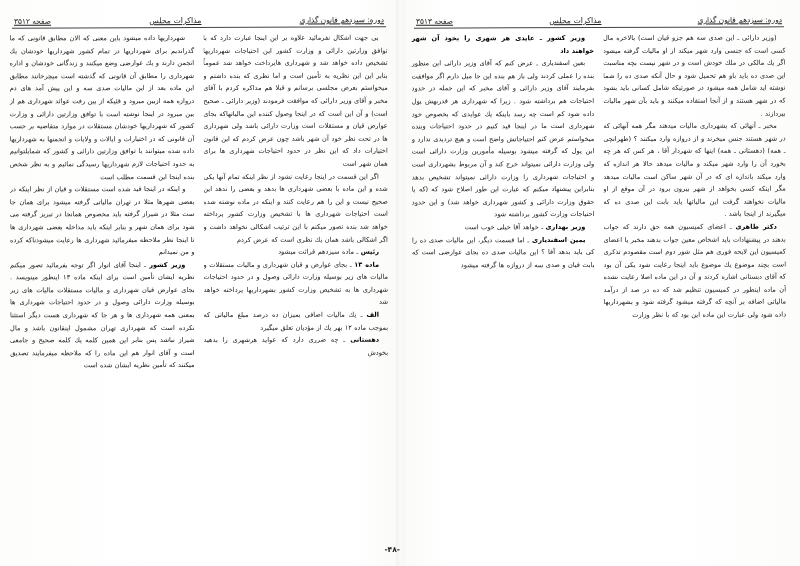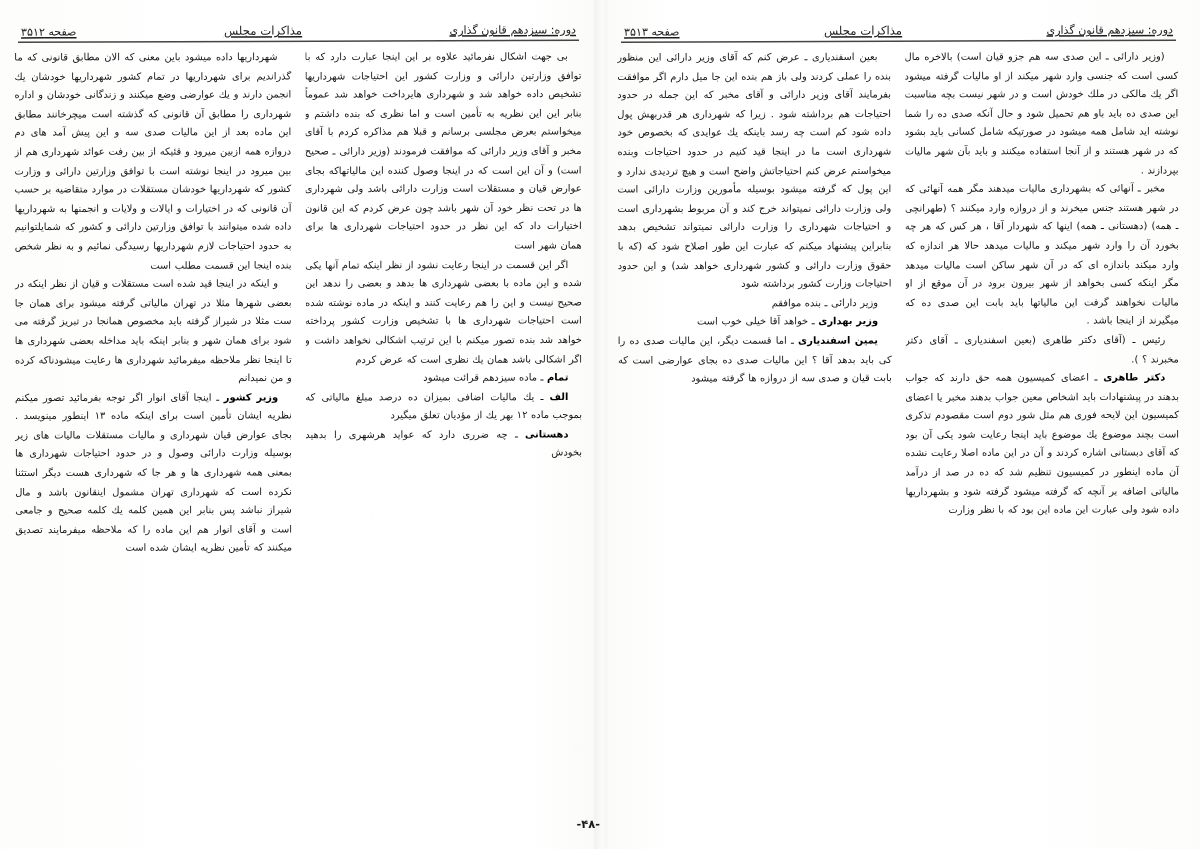--- a/index.html
+++ b/index.html
@@ -136,21 +136,24 @@
         <p class="ind">و اینکه در اینجا قید شده است مستقلات و قیان از نظر اینکه در بعضی شهرها مثلا در تهران مالیاتی گرفته میشود برای همان جا ست مثلا در شیراز گرفته باید مخصوص همانجا در تبریز گرفته می شود برای همان شهر و بنابر اینکه باید مداخله بعضی شهرداری ها تا اینجا نظر ملاحظه میفرمائید شهرداری ها رعایت میشودناکه کرده و من نمیدانم</p>
         <p class="ind">
           <span class="spk">وزیر کشور</span><span> ـ </span><span>اینجا آقای انوار اگر توجه بفرمائید تصور میکنم نظریه ایشان تأمین است برای اینکه ماده ۱۳ اینطور مینویسد . بجای عوارض قیان شهرداری و مالیات مستقلات مالیات های زیر بوسیله وزارت دارائی وصول و در حدود احتیاجات شهرداری ها بمعنی همه شهرداری ها و هر جا که شهرداری هست دیگر استثنا نکرده است که شهرداری تهران مشمول اینقانون باشد و مال شیراز نباشد پس بنابر این همین کلمه یك کلمه صحیح و جامعی است و آقای انوار هم این ماده را که ملاحظه میفرمایند تصدیق میکنند که تأمین نظریه ایشان شده است</span>
         </p>
       </div>
 
       <div class="col">
         <p class="ind">بی جهت اشکال نفرمائید علاوه بر این اینجا عبارت دارد که با توافق وزارتین دارائی و وزارت کشور این احتیاجات شهرداریها تشخیص داده خواهد شد و شهرداری هایرداخت خواهد شد عموماً بنابر این این نظریه به تأمین است و اما نظری که بنده داشتم و میخواستم بعرض مجلسی برسانم و قبلا هم مذاکره کردم با آقای مخبر و آقای وزیر دارائی که موافقت فرمودند (وزیر دارائی ـ صحیح است) و آن این است که در اینجا وصول کننده این مالیاتهاکه بجای عوارض قیان و مستقلات است وزارت دارائی باشد ولی شهرداری ها در تحت نظر خود آن شهر باشد چون عرض کردم که این قانون اختیارات داد که این نظر در حدود احتیاجات شهرداری ها برای همان شهر است</p>
         <p class="ind">اگر این قسمت در اینجا رعایت نشود از نظر اینکه تمام آنها یکی شده و این ماده با بعضی شهرداری ها بدهد و بعضی را ندهد این صحیح نیست و این را هم رعایت کنند و اینکه در ماده نوشته شده است احتیاجات شهرداری ها با تشخیص وزارت کشور پرداخته خواهد شد بنده تصور میکنم با این ترتیب اشکالی نخواهد داشت و اگر اشکالی باشد همان یك نظری است که عرض کردم</p>
         <p class="ind">
-          <span class="spk">تمام</span><span> ـ </span><span>ماده سیزدهم قرائت میشود</span>
+          <span class="spk">رئیس</span><span> ـ </span><span>ماده سیزدهم قرائت میشود</span>
+        </p>
+        <p class="ind">
+          <span class="spk">ماده ۱۳</span><span> ـ </span><span>بجای عوارض و قیان شهرداری و مالیات مستقلات و مالیات های زیر بوسیله وزارت دارائی وصول و در حدود احتیاجات شهرداری ها به تشخیص وزارت کشور بشهرداریها پرداخته خواهد شد</span>
         </p>
         <p class="ind">
           <span class="spk">الف</span><span> ـ </span><span>یك مالیات اضافی بمیزان ده درصد مبلغ مالیاتی که بموجب ماده ۱۲ بهر یك از مؤدیان تعلق میگیرد</span>
         </p>
         <p class="ind">
           <span class="spk">دهستانی</span><span> ـ </span><span>چه ضرری دارد که عواید هرشهری را بدهید بخودش</span>
         </p>
       </div>
 
     </div>
@@ -163,34 +166,35 @@
     <div class="runhead">
       <span class="rh-cell">دوره: سیزدهم قانون گذاری</span>
       <span class="rh-cell rh-mid">مذاکرات مجلس</span>
       <span class="rh-cell">صفحه ۳۵۱۳</span>
     </div>
     <div class="rule"></div>
 
     <div class="cols">
 
       <div class="col">
+        <p class="ind">
+          <span class="spk">وزیر کشور ـ عایدی هر شهری را بخود آن شهر خواهند داد</span>
+        </p>
         <p class="ind">بعین اسفندیاری ـ عرض کنم که آقای وزیر دارائی این منظور بنده را عملی کردند ولی باز هم بنده این جا میل دارم اگر موافقت بفرمایند آقای وزیر دارائی و آقای مخبر که این جمله در حدود احتیاجات هم برداشته شود . زیرا که شهرداری هر قدربهش پول داده شود کم است چه رسد باینکه یك عوایدی که بخصوص خود شهرداری است ما در اینجا قید کنیم در حدود احتیاجات وبنده میخواستم عرض کنم احتیاجاتش واضح است و هیچ تردیدی ندارد و این پول که گرفته میشود بوسیله مأمورین وزارت دارائی است ولی وزارت دارائی نمیتواند خرج کند و آن مربوط بشهرداری است و احتیاجات شهرداری را وزارت دارائی نمیتواند تشخیص بدهد بنابراین پیشنهاد میکنم که عبارت این طور اصلاح شود که (که با حقوق وزارت دارائی و کشور شهرداری خواهد شد) و این حدود احتیاجات وزارت کشور برداشته شود</p>
-        <p class="ind">وزیر دارائی ـ بنده موافقم</p>
         <p class="ind">
           <span class="spk">وزیر بهداری</span><span> ـ </span><span>خواهد آقا خیلی خوب است</span>
         </p>
         <p class="ind">
           <span class="spk">یمین اسفندیاری</span><span> ـ </span><span>اما قسمت دیگر، این مالیات صدی ده را کی باید بدهد آقا ؟ این مالیات صدی ده بجای عوارضی است که بابت قیان و صدی سه از دروازه ها گرفته میشود</span>
         </p>
       </div>
 
       <div class="col">
         <p class="ind">(وزیر دارائی ـ این صدی سه هم جزو قیان است) بالاخره مال کسی است که جنسی وارد شهر میکند از او مالیات گرفته میشود اگر یك مالکی در ملك خودش است و در شهر نیست بچه مناسبت این صدی ده باید باو هم تحمیل شود و حال آنکه صدی ده را شما نوشته اید شامل همه میشود در صورتیکه شامل کسانی باید بشود که در شهر هستند و از آنجا استفاده میکنند و باید بآن شهر مالیات بپردازند .</p>
         <p class="ind">مخبر ـ آنهائی که بشهرداری مالیات میدهند مگر همه آنهائی که در شهر هستند جنس میخرند و از دروازه وارد میکنند ؟ (طهرانچی ـ همه) (دهستانی ـ همه) اینها که شهردار آقا ، هر کس که هر چه بخورد آن را وارد شهر میکند و مالیات میدهد حالا هر اندازه که وارد میکند باندازه ای که در آن شهر ساکن است مالیات میدهد مگر اینکه کسی بخواهد از شهر بیرون برود در آن موقع از او مالیات نخواهند گرفت این مالیاتها باید بابت این صدی ده که میگیرند از اینجا باشد .</p>
-        <p class="ind">رئیس ـ (آقای دکتر طاهری (بعین اسفندیاری ـ آقای دکتر مخبرند ؟ ).</p>
         <p class="ind">
           <span class="spk">دکتر طاهری</span><span> ـ </span><span>اعضای کمیسیون همه حق دارند که جواب بدهند در پیشنهادات باید اشخاص معین جواب بدهند مخبر یا اعضای کمیسیون این لایحه فوری هم مثل شور دوم است مقصودم تذکری است بچند موضوع یك موضوع باید اینجا رعایت شود یکی آن بود که آقای دبستانی اشاره کردند و آن در این ماده اصلا رعایت نشده آن ماده اینطور در کمیسیون تنظیم شد که ده در صد از درآمد مالیاتی اضافه بر آنچه که گرفته میشود گرفته شود و بشهرداریها داده شود ولی عبارت این ماده این بود که با نظر وزارت</span>
         </p>
       </div>
 
     </div>
 
   </div>
 
 </div>

